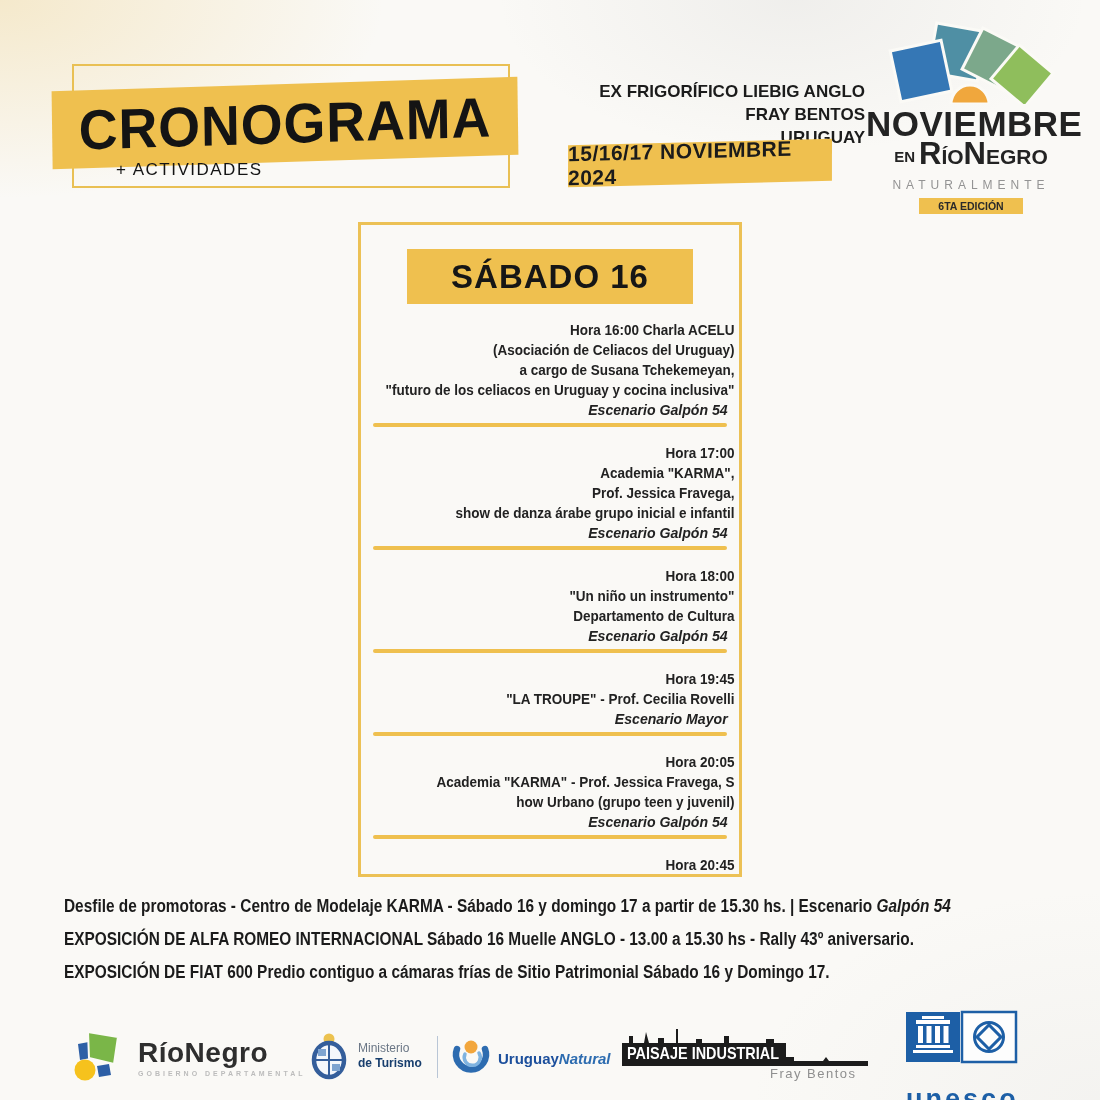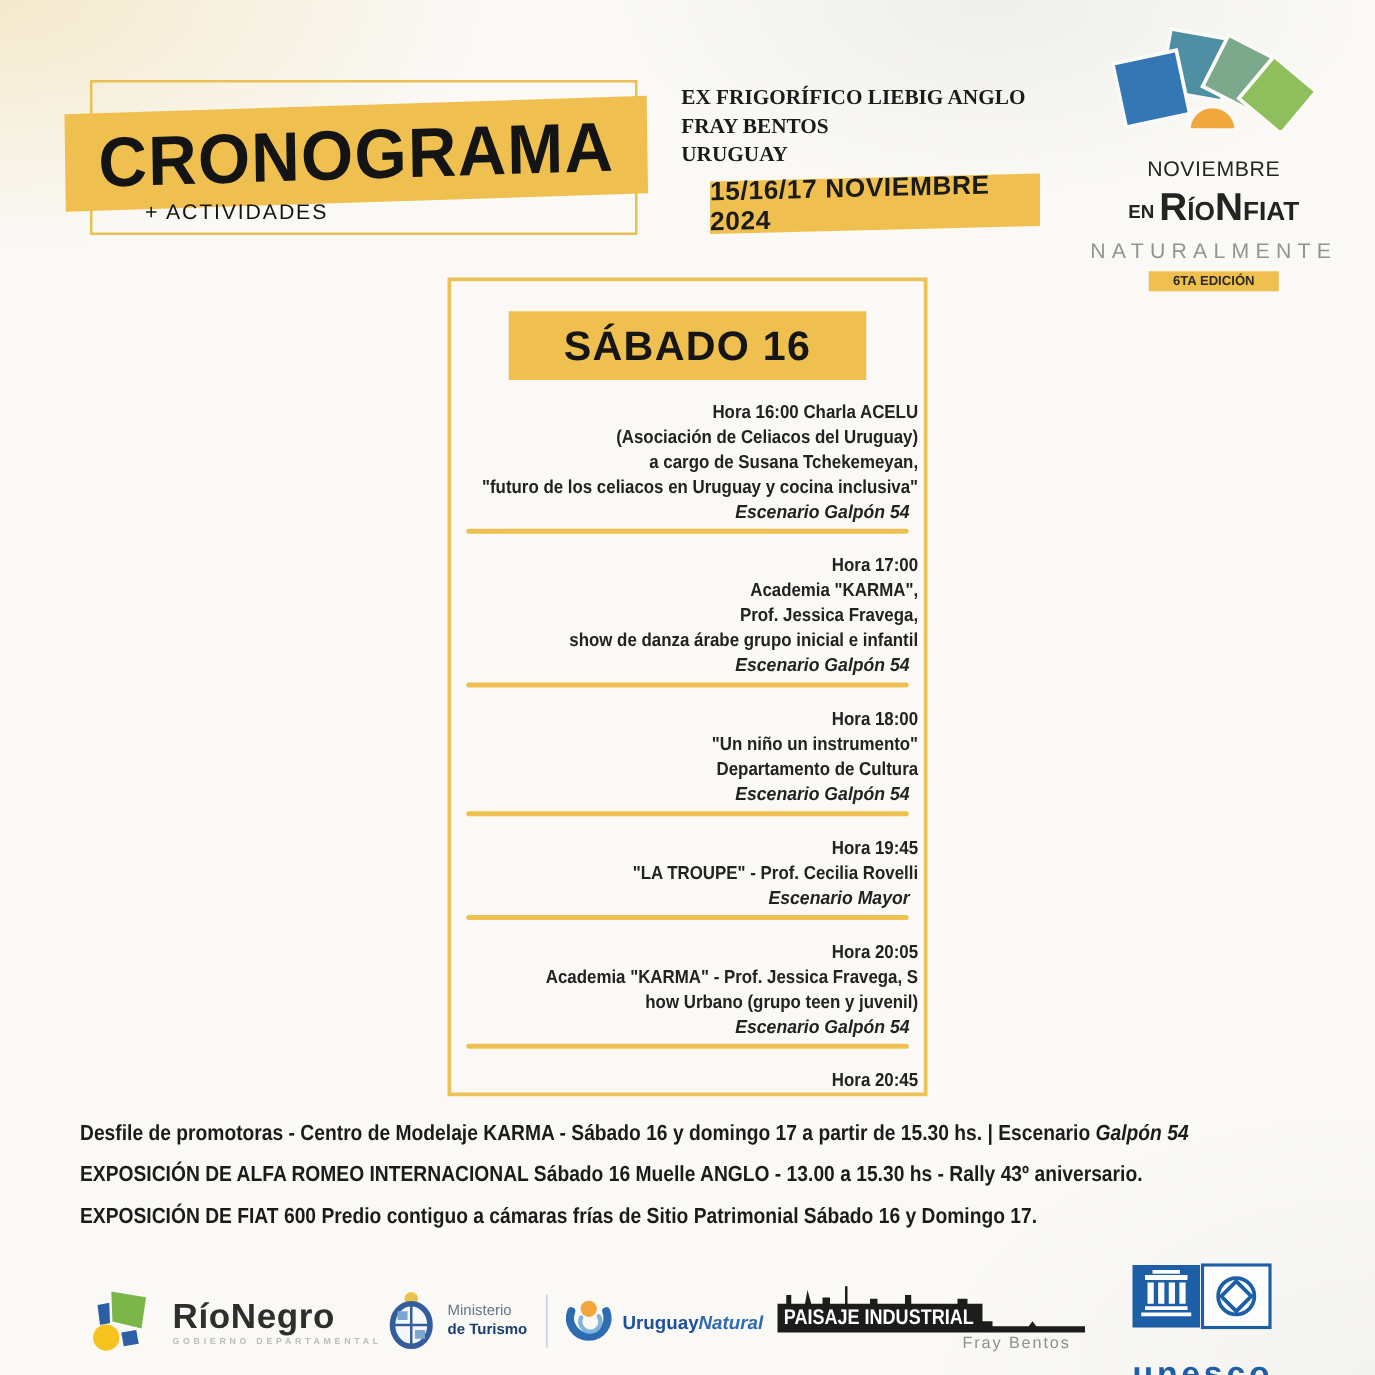--- a/index.html
+++ b/index.html
@@ -15,36 +15,36 @@
   
   .title-outline{position:absolute;left:72px;top:64px;width:434px;height:120px;border:2px solid #e9c054;}
   .title-banner{
     position:absolute;left:52px;top:84px;width:466px;height:78px;
     transform:rotate(-1.8deg) skewX(-1deg);
     display:flex;align-items:center;justify-content:center;
   }
   .title-banner span{font-size:56px;font-weight:800;letter-spacing:1px;color:#141414;transform:scaleX(0.96);}
   .subtitle{position:absolute;left:116px;top:160px;font-size:17px;font-weight:400;letter-spacing:1.5px;color:#141414;}
   
-  .venue{position:absolute;left:545px;top:66px;width:320px;text-align:left;font-size:17px;font-weight:800;line-height:23px;color:#1b1b1b;font-family:Liberation Serif, serif;}
+  .venue{position:absolute;left:545px;top:80px;width:320px;text-align:right;font-size:17px;font-weight:800;line-height:23px;color:#1b1b1b;}
   .date-badge{
     position:absolute;left:568px;top:142px;width:264px;height:42px;
     transform:rotate(-1.4deg) skewX(-1.5deg);
     display:flex;align-items:center;justify-content:center;
     font-size:21px;font-weight:800;color:#1b1b1b;letter-spacing:0.5px;
   }
   
   .brand{position:absolute;left:866px;top:12px;width:210px;text-align:center;}
   .brand-squares{display:block;margin:0 auto;}
-  .brand-name{font-size:17px;font-weight:400;letter-spacing:0.5px;color:#232323;line-height:28px;margin-top:18px;}
+  .brand-name{font-size:35px;font-weight:700;letter-spacing:0.5px;color:#232323;line-height:28px;margin-top:6px;}
   .brand-line2{line-height:32px;color:#232323;font-weight:800;}
   .brand-line2 .en{font-size:15px;vertical-align:2px;margin-right:4px;}
   .brand-line2 .big{font-size:31px;}
   .brand-line2 .sc{font-size:21px;}
-  .brand-tagline{font-size:17px;letter-spacing:5px;color:#939393;font-weight:400;margin-top:3px;}
+  .brand-tagline{font-size:12px;letter-spacing:5px;color:#939393;font-weight:400;margin-top:3px;}
   .brand-edition{display:inline-block;margin-top:6px;padding:2px 19px;font-size:10.5px;font-weight:800;color:#2a2a2a;}
   
   .schedule-box{
     position:absolute;left:358px;top:222px;width:384px;height:655px;
     border:3px solid #ecc155;box-sizing:border-box;
     display:flex;flex-direction:column;align-items:center;padding-top:24px;overflow:hidden;
   }
   .day-header{width:286px;height:55px;flex:none;display:flex;align-items:center;justify-content:center;
     font-size:33px;font-weight:800;letter-spacing:1px;color:#161616;}
   .event{width:100%;text-align:right;margin:16px 0 3px;}
@@ -105,21 +105,21 @@
         </g>
       <g transform="translate(36,59) rotate(-12)">
           <rect x="-26" y="-26" width="52" height="52" fill="#3577b5" stroke="#fbfaf6" stroke-width="3"></rect>
         </g>
       <g transform="translate(137,64) rotate(40)">
           <rect x="-22" y="-22" width="44" height="44" fill="#8fbe5c" stroke="#fbfaf6" stroke-width="3"></rect>
         </g>
       <path d="M66,92 A19,19 0 0 1 104,92 Z" fill="#f0a73d" stroke="#fbfaf6" stroke-width="3"></path>
     </svg>
     <div class="brand-name">NOVIEMBRE</div>
-    <div class="brand-line2"><span class="en">EN</span><span class="big">R</span><span class="sc">ÍO</span><span class="big">N</span><span class="sc">FIAT</span></div>
+    <div class="brand-line2"><span class="en">EN</span><span class="big">R</span><span class="sc">ÍO</span><span class="big">N</span><span class="sc">EGRO</span></div>
     <div class="brand-tagline">NATURALMENTE</div>
     <span class="brand-edition" style="background-color: rgb(239, 192, 79);">6TA EDICIÓN</span>
   </div>
 
   <div class="schedule-box">
     <div class="day-header" style="background-color: rgb(239, 192, 79);">SÁBADO 16</div>
 
     <div class="event">
       <div class="event-text">Hora 16:00 Charla ACELU
 (Asociación de Celiacos del Uruguay)

